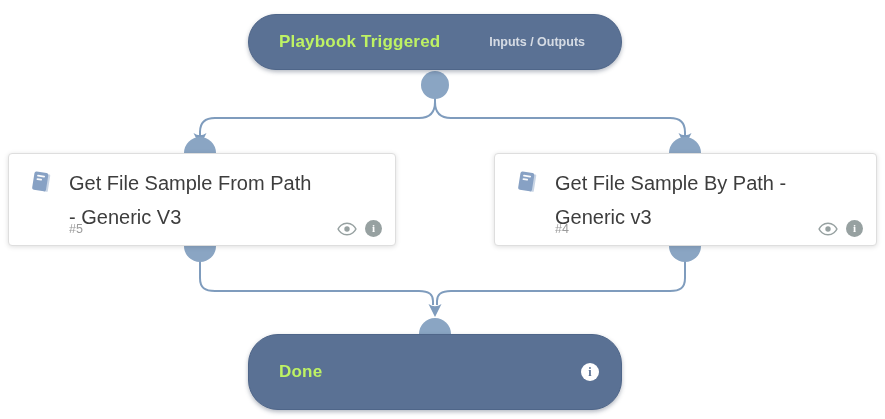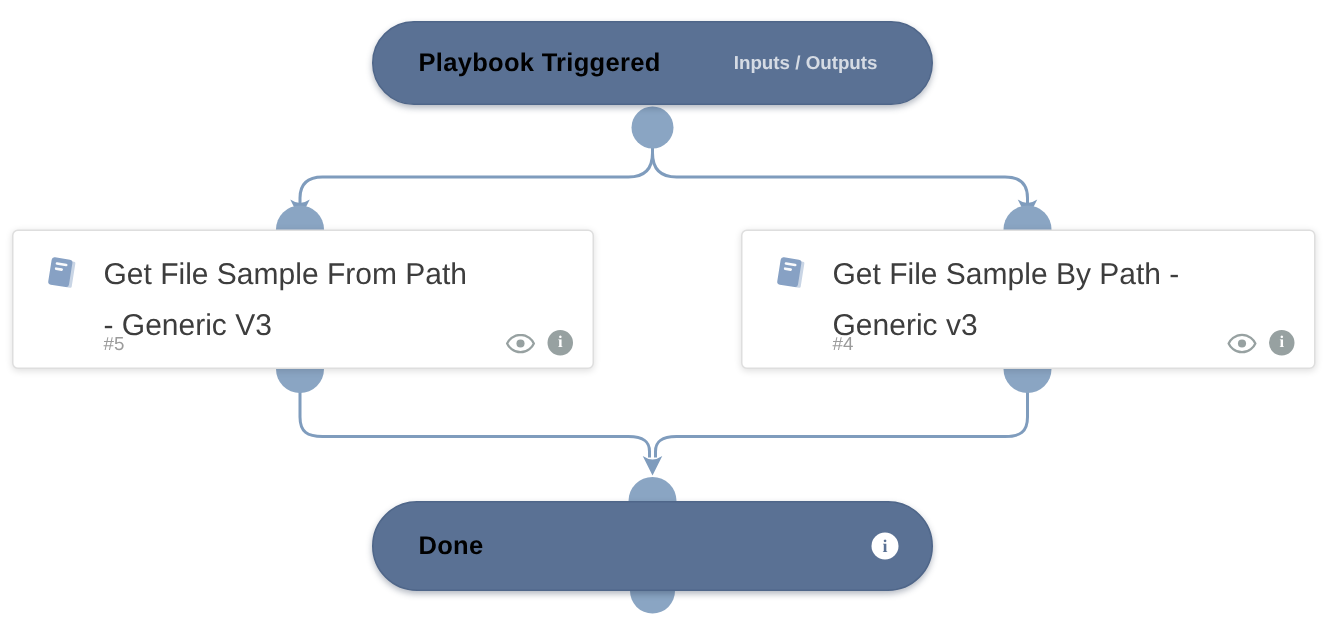--- a/index.html
+++ b/index.html
@@ -15,22 +15,22 @@
   
   .wires{position:absolute;left:0;top:0;width:885px;height:419px;z-index:1;}
   .flow-line{stroke:var(--line);stroke-width:2;fill:none;}
   .arrowhead{fill:var(--line);stroke:none;}
   .connector-circle{fill:var(--connector);}
 
   
   .pill{position:absolute;z-index:2;background:var(--node-bg);border:1px solid var(--node-border);
         box-shadow:0 2px 4px rgba(40,55,80,.35);display:flex;align-items:center;}
   .pill-trigger{left:248px;top:14px;width:374px;height:56px;border-radius:28px;}
-  .pill-done{left:248px;top:334px;width:374px;height:60px;border-radius:30px;justify-content:flex-end;}
-  .pill-label{color:#000000;font-size:17px;font-weight:600;padding-left:30px;letter-spacing:.2px;}
+  .pill-done{left:248px;top:334px;width:374px;height:76px;border-radius:30px;justify-content:flex-end;}
+  .pill-label{color:#bef264;font-size:17px;font-weight:600;padding-left:30px;letter-spacing:.2px;}
   .pill-io{margin-left:auto;padding-right:36px;color:rgba(255,255,255,.75);font-size:12.5px;font-weight:600;cursor:pointer;}
   .pill-info{margin-left:auto;margin-right:22px;width:18px;height:18px;border-radius:50%;background:#fff;
              display:flex;align-items:center;justify-content:center;cursor:pointer;}
   .pill-info span{color:var(--node-bg);font-family:"Liberation Serif",serif;font-weight:bold;font-size:12px;line-height:1;}
 
   
   .task-card{position:absolute;top:153px;height:93px;z-index:2;background:var(--card-bg);
              border:1px solid var(--card-border);border-radius:4px;box-shadow:0 1px 5px rgba(0,0,0,.13);cursor:pointer;}
   .task-card-left{left:8px;width:388px;}
   .task-card-right{left:494px;width:383px;}

